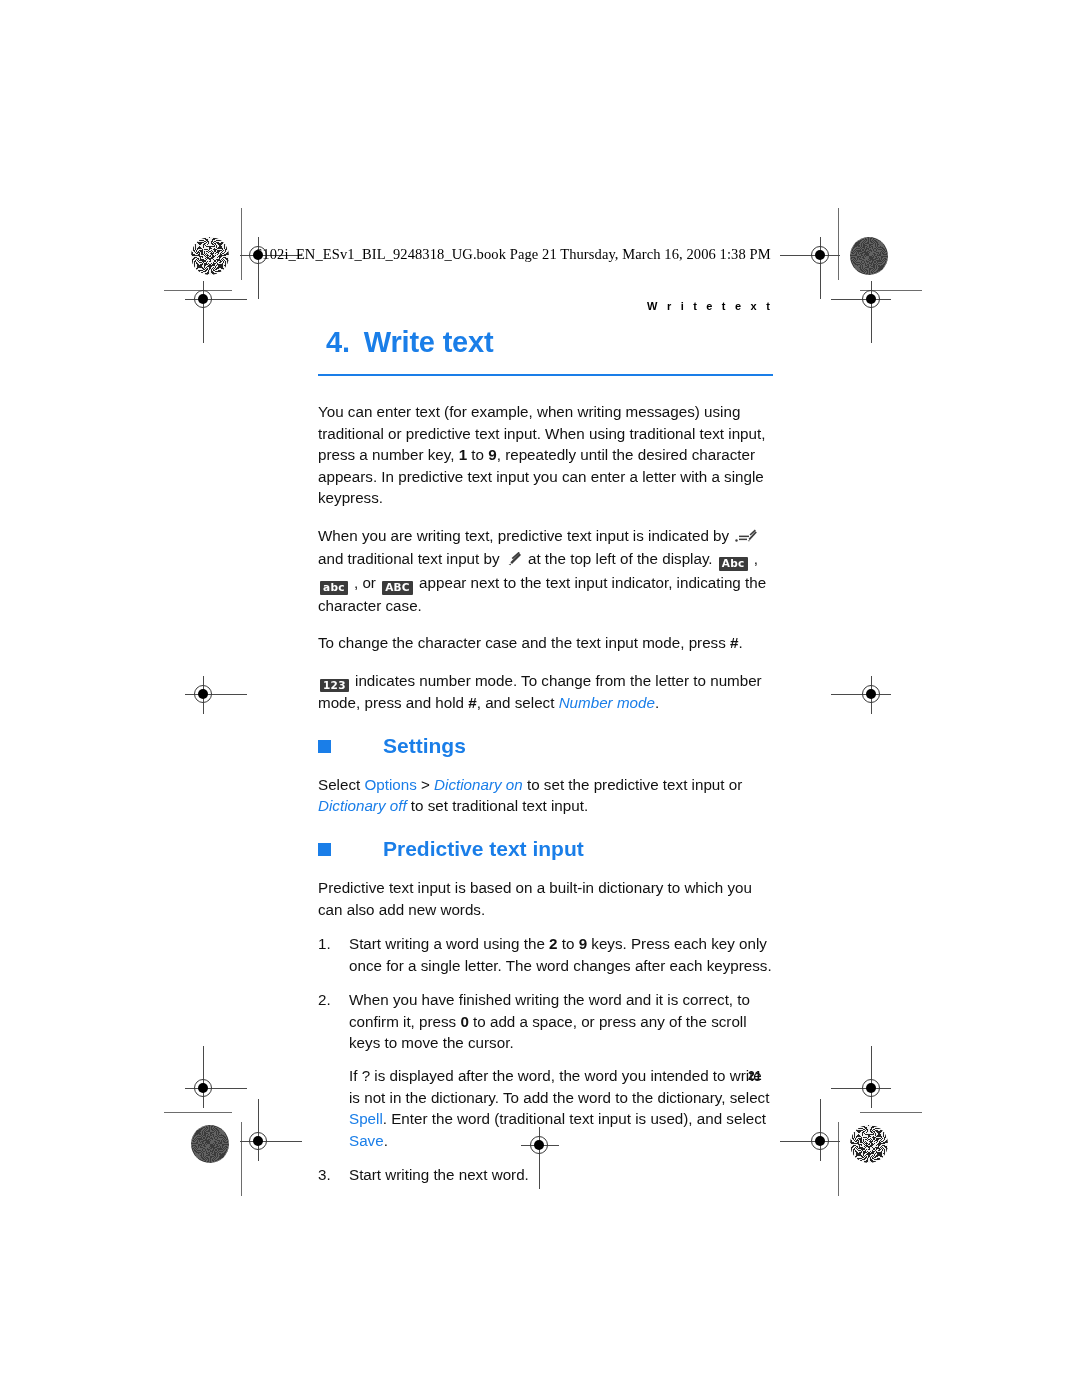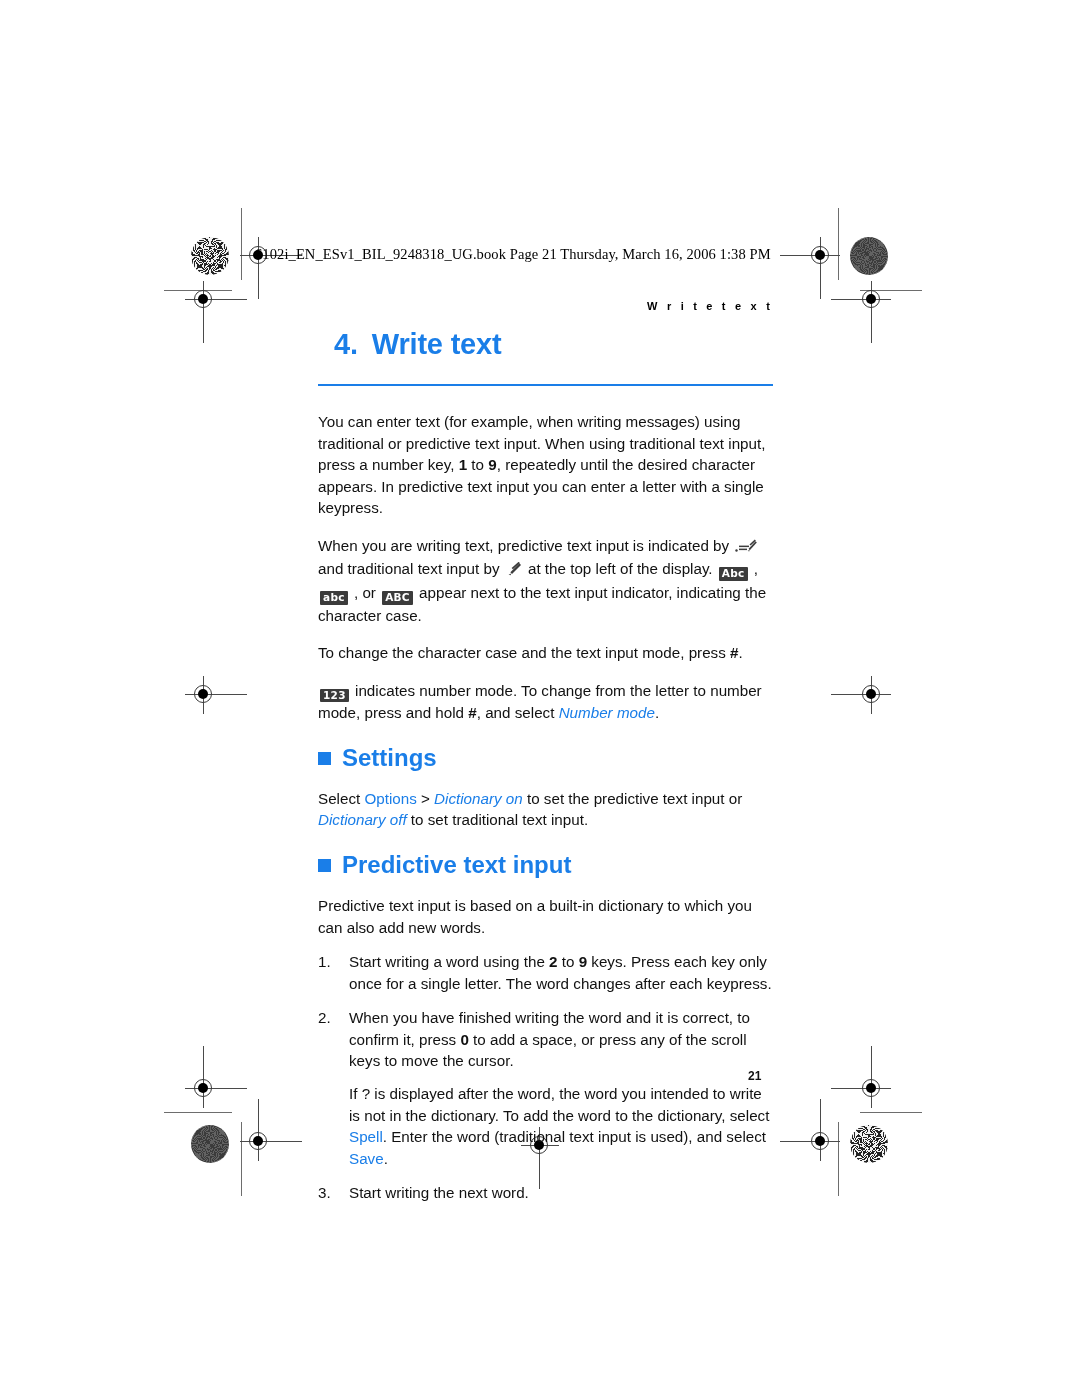--- a/index.html
+++ b/index.html
@@ -62,32 +62,32 @@
   }
   .runhead{
     text-align:right;
     font-size:11px;font-weight:bold;color:#000;
     letter-spacing:3.2px;
     margin:0 0 14px 0;
   }
   .chapter-title{
     color:#1a7ee8;
     font-size:29px;font-weight:bold;
-    margin:16px;padding:0 0 7px 0;
+    margin:8px;padding:0 0 7px 0;
     letter-spacing:-.2px;
   }
   .chapter-title .num{margin-right:14px;}
   .title-rule{height:2px;background:#1a7ee8;margin-bottom:25px;}
 
   p{margin:16px 0 13px 0;font-size:15.2px;line-height:1.42;color:#111;}
   p.tight{margin-bottom:2px;}
 
   h2.sect{
-    color:#1a7ee8;font-size:24px;font-weight:bold;
-    margin:20px 0 9px 0;display:flex;align-items:center;
+    color:#1a7ee8;font-size:21px;font-weight:bold;
+    margin:20px 0 9px 0;display:flex;align-items:center;gap:41px;
   }
   h2.sect .sq{
     display:inline-block;width:13px;height:13px;background:#1a7ee8;
     margin-right:11px;flex:0 0 auto;position:relative;top:1px;
   }
 
   .b{font-weight:bold;}
   .blue{color:#1a7ee8;}
   .blue-i{color:#1a7ee8;font-style:italic;}
 

